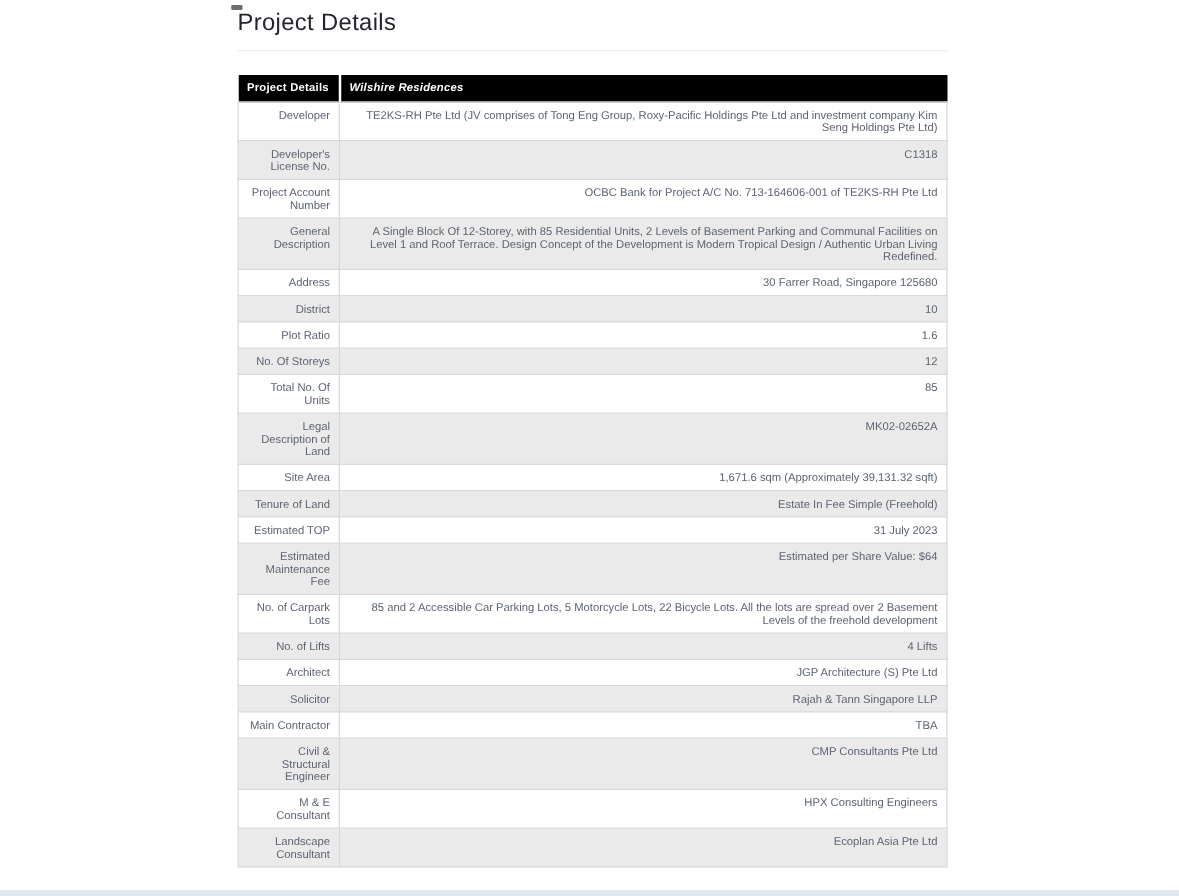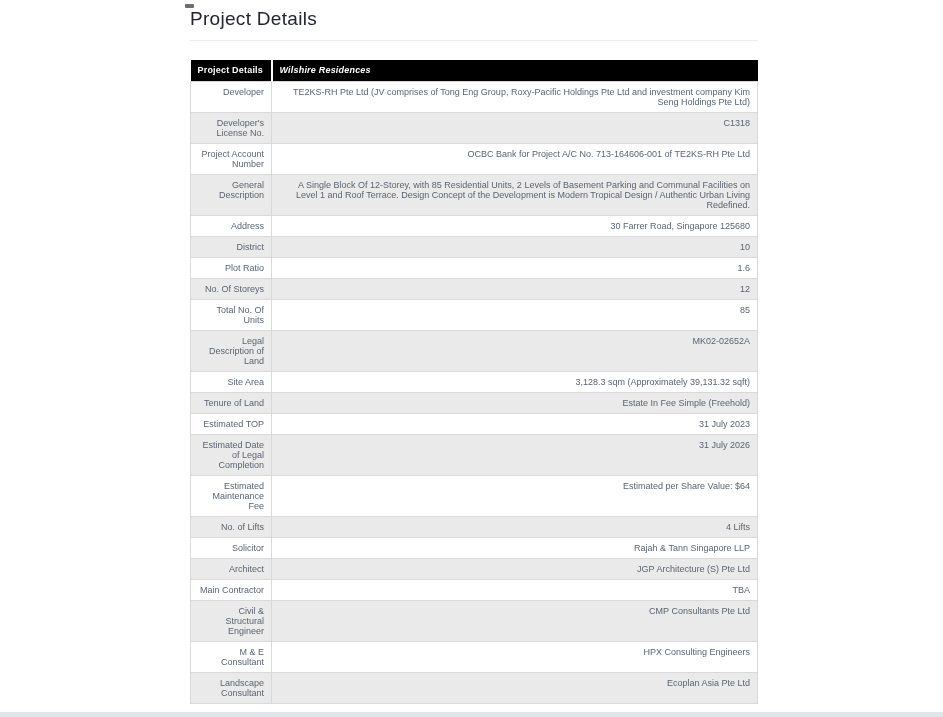--- a/index.html
+++ b/index.html
@@ -88,49 +88,49 @@
         <tr>
         <td class="label">Total No. Of Units</td>
         <td class="value">85</td>
       </tr>
         <tr>
         <td class="label">Legal Description of Land</td>
         <td class="value">MK02-02652A</td>
       </tr>
         <tr>
         <td class="label">Site Area</td>
-        <td class="value">3,128.3 sqm (Approximately 39,131.32 sqft)</td>
+        <td class="value">1,671.6 sqm (Approximately 39,131.32 sqft)</td>
       </tr>
         <tr>
         <td class="label">Tenure of Land</td>
         <td class="value">Estate In Fee Simple (Freehold)</td>
       </tr>
         <tr>
         <td class="label">Estimated TOP</td>
         <td class="value">31 July 2023</td>
       </tr>
         <tr>
-        <td class="label">Estimated Date of Legal Completion</td>
-        <td class="value">31 July 2026</td>
+        <td class="label">Estimated Maintenance Fee</td>
+        <td class="value">Estimated per Share Value: $64</td>
       </tr>
         <tr>
-        <td class="label">Estimated Maintenance Fee</td>
-        <td class="value">Estimated per Share Value: $64</td>
+        <td class="label">No. of Carpark Lots</td>
+        <td class="value">85 and 2 Accessible Car Parking Lots, 5 Motorcycle Lots, 22 Bicycle Lots. All the lots are spread over 2 Basement Levels of the freehold development</td>
       </tr>
         <tr>
         <td class="label">No. of Lifts</td>
         <td class="value">4 Lifts</td>
       </tr>
         <tr>
+        <td class="label">Architect</td>
+        <td class="value">JGP Architecture (S) Pte Ltd</td>
+      </tr>
+        <tr>
         <td class="label">Solicitor</td>
         <td class="value">Rajah &amp; Tann Singapore LLP</td>
-      </tr>
-        <tr>
-        <td class="label">Architect</td>
-        <td class="value">JGP Architecture (S) Pte Ltd</td>
       </tr>
         <tr>
         <td class="label">Main Contractor</td>
         <td class="value">TBA</td>
       </tr>
         <tr>
         <td class="label">Civil &amp; Structural Engineer</td>
         <td class="value">CMP Consultants Pte Ltd</td>
       </tr>
         <tr>

